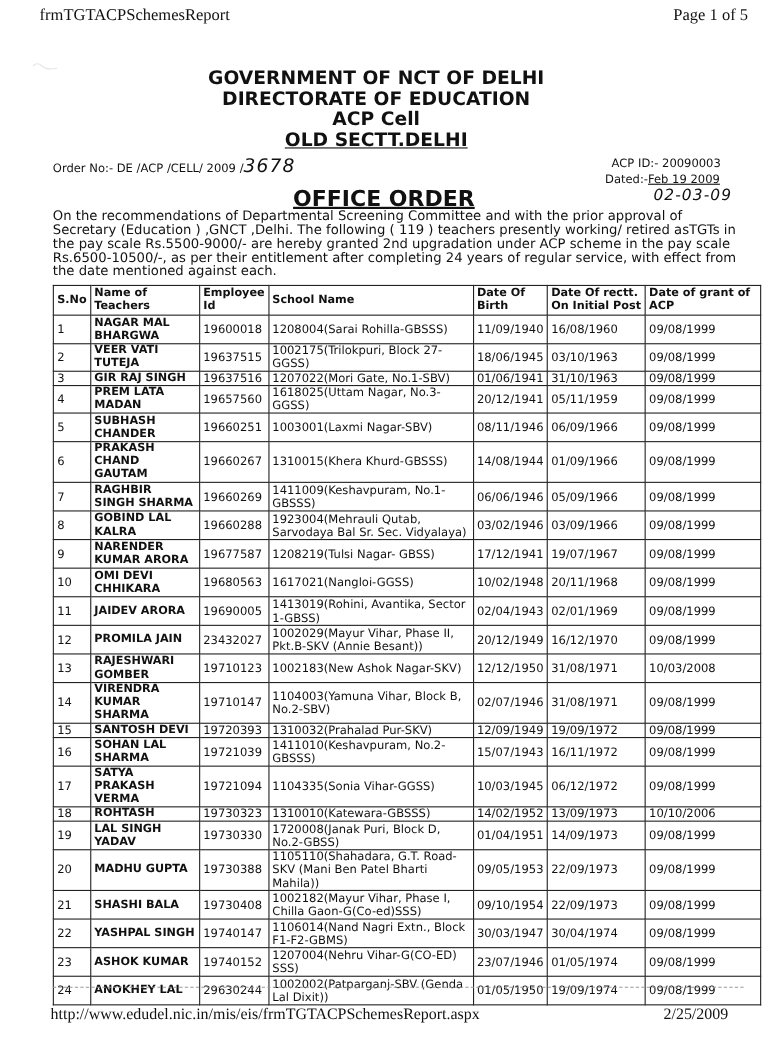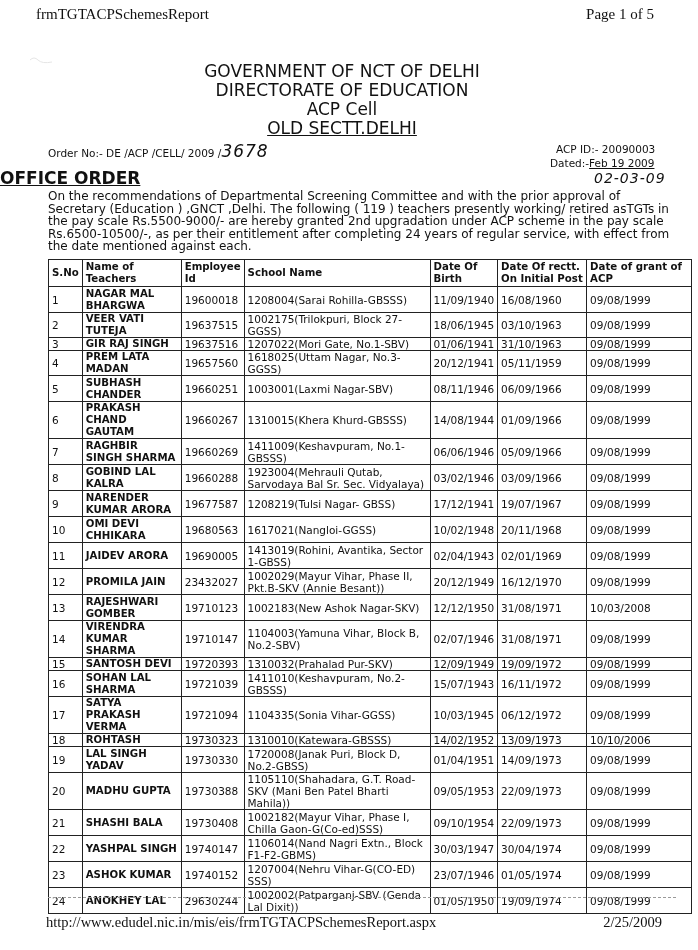--- a/index.html
+++ b/index.html
@@ -1,30 +1,30 @@
 <!DOCTYPE html>
 <html><head>
 <meta charset="utf-8">
 <style>
   html, body { margin: 0; padding: 0; background: #ffffff; }
   body { width: 698px; height: 950px; position: relative; overflow: hidden; color: #111; }
   .serif { font-family: "Liberation Serif", "DejaVu Serif", serif; }
   .sans { font-family: "DejaVu Sans", "Liberation Sans", sans-serif; }
   .hdr-left { position: absolute; left: 36px; top: 6px; font-size: 15px; }
-  .hdr-right { position: absolute; right: 44px; top: 6px; font-size: 15px; }
+  .hdr-right { position: absolute; right: 18px; top: 6px; font-size: 15px; }
   .smudge { position: absolute; left: 28px; top: 56px; width: 26px; height: 10px; opacity: .15; }
-  .titles { position: absolute; left: 0; width: 684px; top: 62px; text-align: center; font-size: 17px; line-height: 19px; }
+  .titles { position: absolute; left: 0; width: 684px; top: 62px; text-align: center; font-size: 17px; line-height: 19px; font-weight: bold; }
   .titles .t4 { text-decoration: underline; }
   .orderno { position: absolute; left: 48px; top: 141px; font-size: 10.5px; }
   .orderno .hand { font-family: "DejaVu Sans", sans-serif; font-size: 17px; font-style: italic; letter-spacing: 1px; }
   .acpid { position: absolute; left: 556px; top: 143px; font-size: 10.5px; }
   .dated { position: absolute; left: 550px; top: 157px; font-size: 10.5px; }
   .dated .u { text-decoration: underline; }
   .handdate { position: absolute; left: 594px; top: 170px; font-size: 14px; font-style: italic; letter-spacing: 1px; text-align: right; }
-  .office { position: absolute; left: 0; width: 698px; top: 168px; font-size: 17px; font-weight: bold; text-decoration: underline; }
+  .office { position: absolute; left: 0; width: 698px; top: 168px; text-align: center; font-size: 20px; font-weight: bold; text-decoration: underline; }
   .para { position: absolute; left: 48px; top: 190px; width: 630px; font-size: 12px; line-height: 12.5px; }
   table.grid { position: absolute; left: 48px; top: 259px; border-collapse: collapse; font-size: 10.5px; table-layout: fixed; }
   table.grid th, table.grid td { border: 1.5px solid #222; padding: 0 3px; vertical-align: middle; text-align: left; line-height: 12px; }
   table.grid th { font-weight: bold; height: 26px; font-size: 10.2px; }
   table.grid td.name { font-weight: bold; font-size: 10.2px; }
   table.grid tr.r2 td { height: 25px; }
   table.grid tr.r1 td { height: 12px; }
   .tail { position: absolute; left: 48px; top: 897px; width: 628px; height: 4px; border-top: 1px dashed #999; }
   .ftr-left { position: absolute; left: 46px; top: 914px; font-size: 14.5px; }
   .ftr-right { position: absolute; right: 36px; top: 914px; font-size: 14.5px; }

